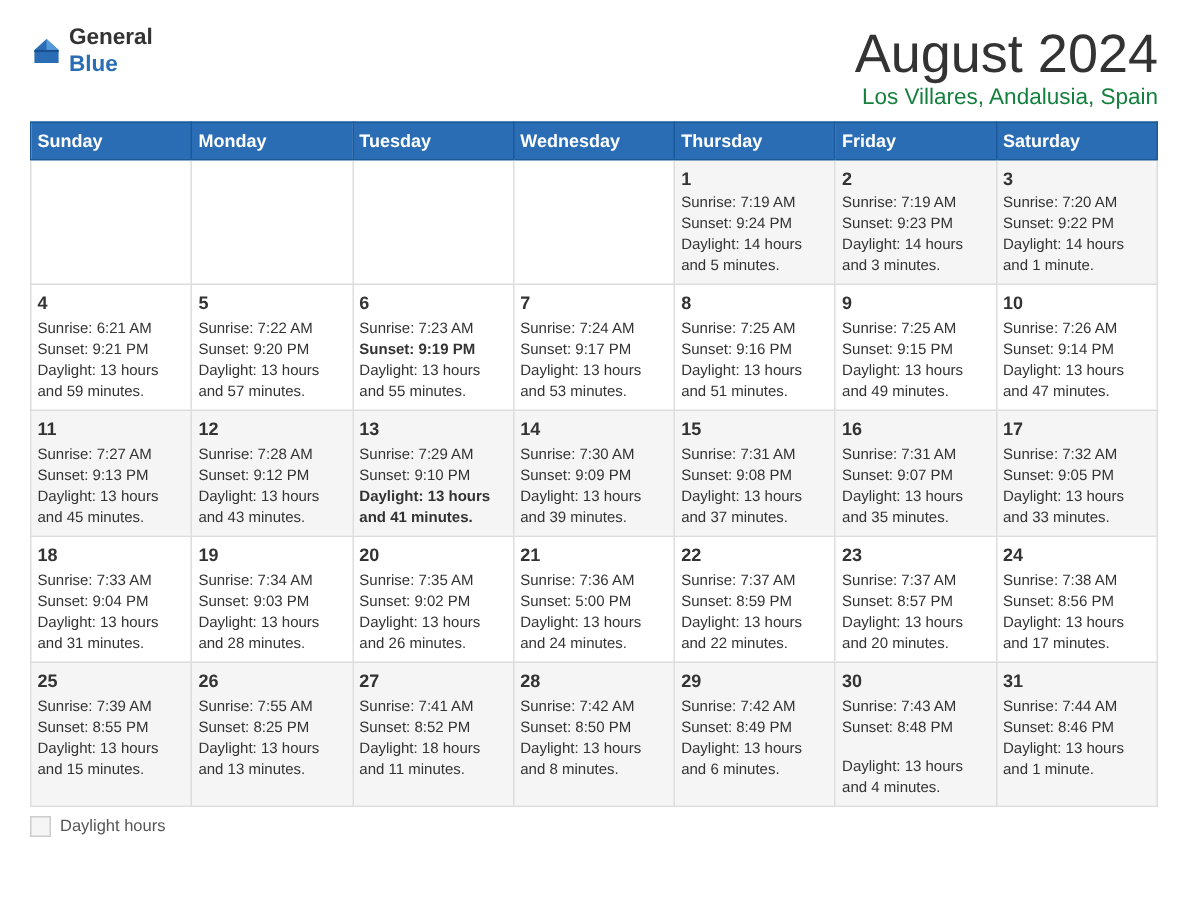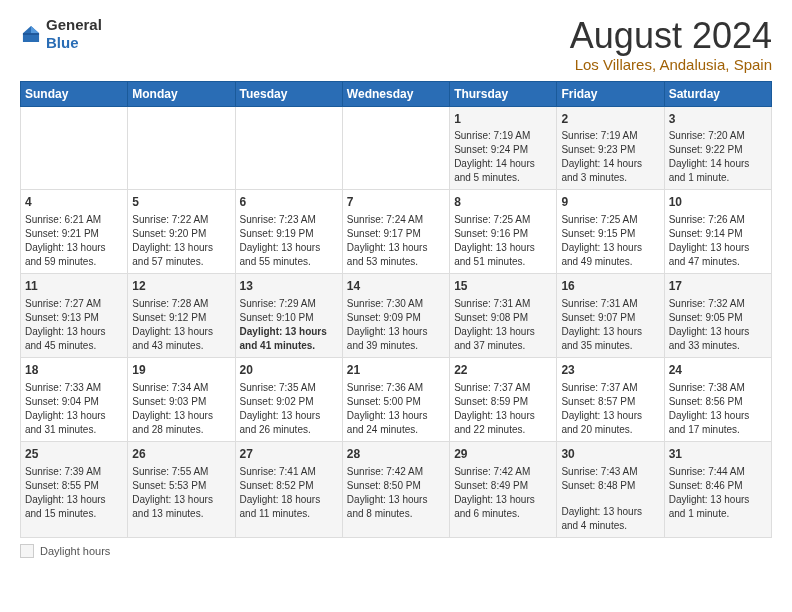--- a/index.html
+++ b/index.html
@@ -34,21 +34,21 @@
       text-align: right;
     }
     .main-title {
       font-size: 36px;
       font-weight: normal;
       color: #333;
       line-height: 1.1;
     }
     .subtitle {
       font-size: 15px;
-      color: #a16207;
+      color: #15803d;
     }
     table {
       width: 100%;
       border-collapse: collapse;
       table-layout: fixed;
     }
     thead th {
       background-color: #2a6db5;
       color: #fff;
       font-size: 12px;
@@ -168,21 +168,21 @@
           </td>
           <td>
             <span class="day-num">5</span>
             <span style="display: block;">Sunrise: 7:22 AM</span>
             <span style="display: block;">Sunset: 9:20 PM</span>
             <span style="display: block;">Daylight: 13 hours and 57 minutes.</span>
           </td>
           <td>
             <span class="day-num">6</span>
             <span style="display: block;">Sunrise: 7:23 AM</span>
-            <span style="display: block;">Sunset: 9:19 PM</span>
+            <span style="display: block; font-weight: bold;">Sunset: 9:19 PM</span>
             <span style="display: block;">Daylight: 13 hours and 55 minutes.</span>
           </td>
           <td>
             <span class="day-num">7</span>
             <span style="display: block;">Sunrise: 7:24 AM</span>
             <span style="display: block;">Sunset: 9:17 PM</span>
             <span style="display: block;">Daylight: 13 hours and 53 minutes.</span>
           </td>
           <td>
             <span class="day-num">8</span>
@@ -294,21 +294,21 @@
         <tr>
           <td>
             <span class="day-num">25</span>
             <span style="display: block;">Sunrise: 7:39 AM</span>
             <span style="display: block;">Sunset: 8:55 PM</span>
             <span style="display: block;">Daylight: 13 hours and 15 minutes.</span>
           </td>
           <td>
             <span class="day-num">26</span>
             <span style="display: block;">Sunrise: 7:55 AM</span>
-            <span style="display: block;">Sunset: 5:53 PM</span>
+            <span style="display: block;">Sunset: 8:25 PM</span>
             <span style="display: block;">Daylight: 13 hours and 13 minutes.</span>
           </td>
           <td>
             <span class="day-num">27</span>
             <span style="display: block;">Sunrise: 7:41 AM</span>
             <span style="display: block;">Sunset: 8:52 PM</span>
             <span style="display: block;">Daylight: 18 hours and 11 minutes.</span>
           </td>
           <td>
             <span class="day-num">28</span>

